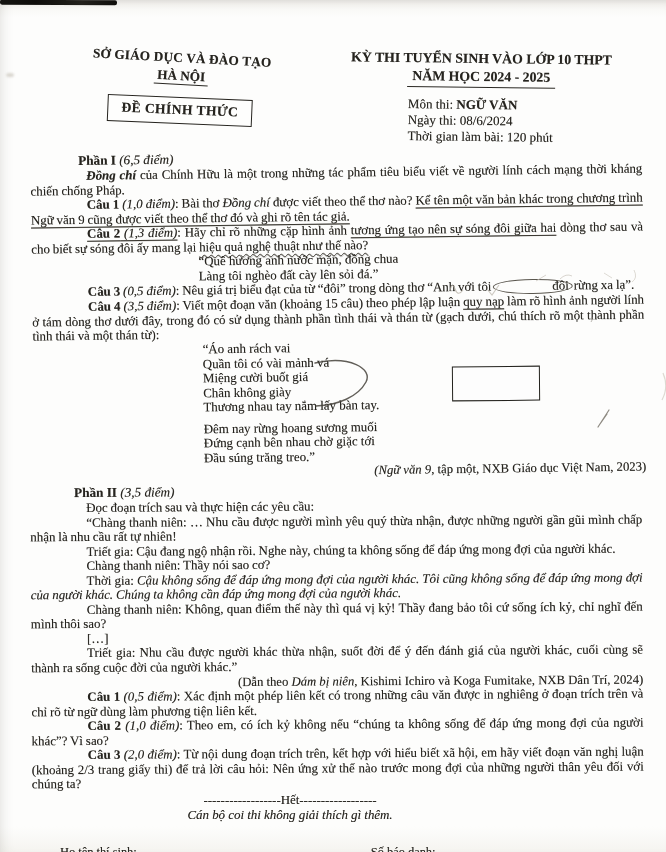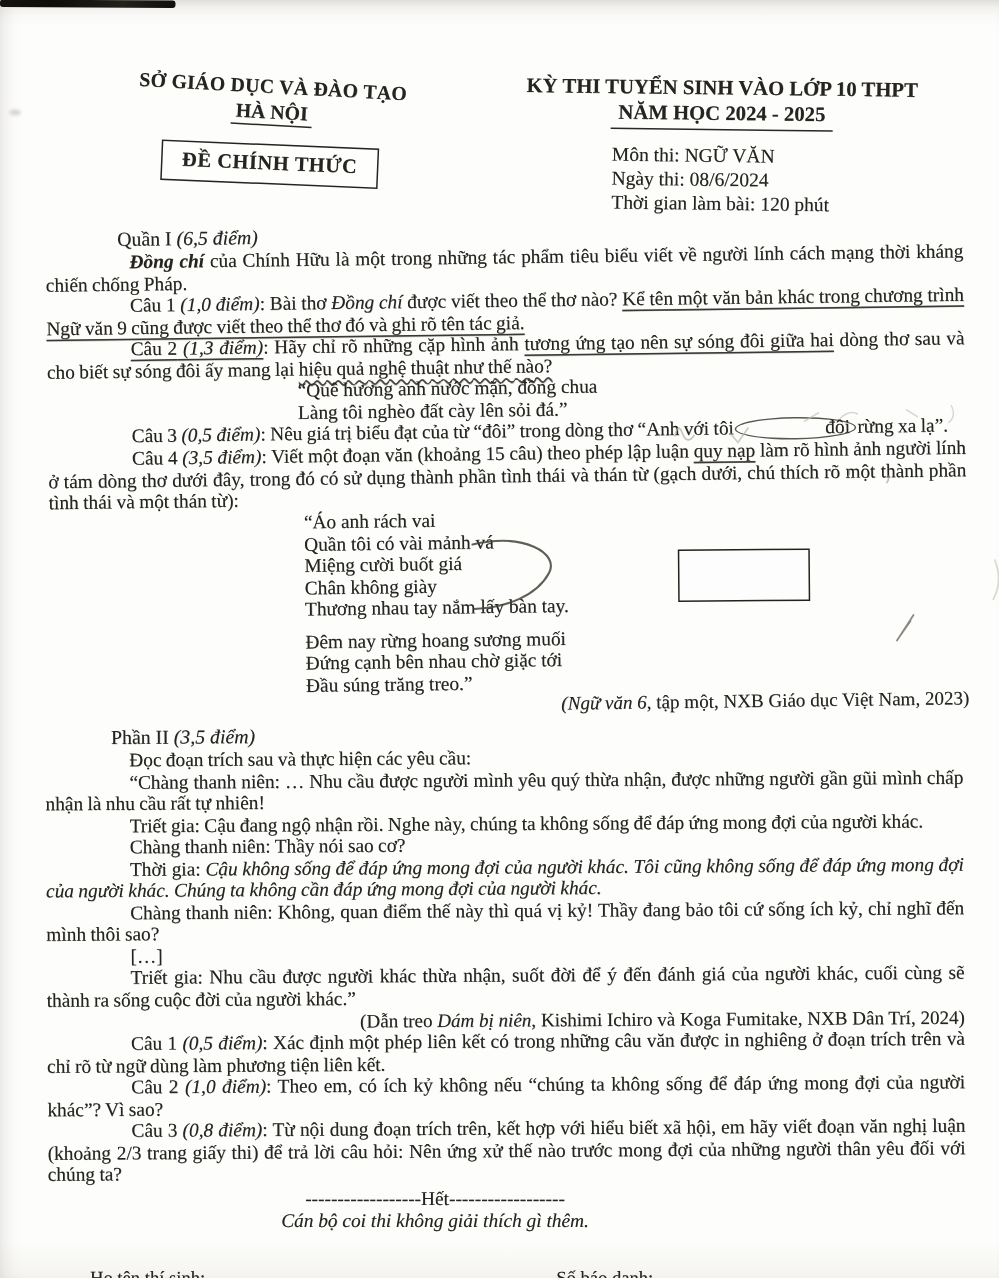--- a/index.html
+++ b/index.html
@@ -23,21 +23,21 @@
   .h-r2{display:inline-block;font-weight:bold;font-size:13.8px;line-height:16px;border-bottom:1.4px solid #2a2823;padding:0 5px 2px;margin-top:1px;}
   .h-meta{margin:9px 0 0 78px;text-align:left;font-size:13px;line-height:15.8px;}
   .sec1{transform:rotate(-.75deg);transform-origin:40px 0;margin-top:9px;}
   .sec2{transform:rotate(-.35deg);transform-origin:40px 0;margin-top:3px;}
   .sec-head{font-size:13.2px;line-height:15px;margin:0 0 1px 48px;}
   .para{margin:0;font-size:12.9px;line-height:14.55px;text-align:justify;text-indent:56px;word-spacing:-.3px;}
   .quote{margin:0 0 0 167px;font-size:12.9px;line-height:14.55px;}
   .poemline{margin:0 0 0 170px;font-size:12.9px;line-height:14.55px;}
   .gap{margin-top:7px;}
   .src{margin:0;text-align:right;font-size:12.7px;line-height:14.6px;}
-  .b{font-weight:normal;}
+  .b{font-weight:bold;}
   .i{font-style:italic;}
   .bi{font-weight:bold;font-style:italic;}
   .pen-u{text-decoration:underline;text-decoration-color:#3b3831;text-decoration-thickness:1.1px;text-underline-offset:2.5px;}
   .pen-wavy{text-decoration:underline wavy;text-decoration-color:#4a463e;text-decoration-thickness:.9px;text-underline-offset:2.5px;}
   .circle{display:inline-block;border:1.3px solid #5a564e;border-radius:50%;padding:0 3px 1px;margin:0 -2px;line-height:12px;}
   .footer{margin-top:1px;text-align:center;transform:translateX(-46px);font-size:12.9px;line-height:15px;}
   .streak{position:absolute;top:0;left:541;width:117px;height:4.5px;background:linear-gradient(90deg,#141310 0%,#0e0d0a 30%,#23211c 70%,#0f0e0b 100%);border-radius:2px;transform:rotate(.3deg);}
   .smudge{position:absolute;left:6px;top:73px;width:8px;height:4px;background:#d9d6cf;border-radius:50%;filter:blur(1px);}
   .answerbox{position:absolute;left:452px;top:366px;width:88px;height:35px;border:1.8px solid #23221d;transform:rotate(-.5deg);background:rgba(255,255,255,.3);}
   .marks{position:absolute;inset:0;pointer-events:none;}
@@ -66,21 +66,21 @@
         <div><span class="h-r2">NĂM HỌC 2024 - 2025</span></div>
         <div class="h-meta">
           <div><span>Môn thi: </span><span class="b">NGỮ VĂN</span></div>
           <div>Ngày thi: 08/6/2024</div>
           <div>Thời gian làm bài: 120 phút</div>
         </div>
       </div>
     </div>
 
     <div class="sec1">
-      <p class="sec-head"><span class="b">Quần I </span><span class="i">(6,5 điểm)</span></p>
+      <p class="sec-head"><span class="b">Phần I </span><span class="i">(6,5 điểm)</span></p>
 
       <p class="para"><span class="bi">Đồng chí</span><span> của Chính Hữu là một trong những tác phẩm tiêu biểu viết về người lính cách mạng thời kháng chiến chống Pháp.</span></p>
 
       <p class="para"><span class="b">Câu 1</span><span class="i"> (1,0 điểm)</span><span>: Bài thơ </span><span class="i">Đồng chí</span><span> được viết theo thể thơ nào? </span><span class="pen-u">Kể tên một văn bản khác trong chương trình Ngữ văn 9 cũng được viết theo thể thơ đó và ghi rõ tên tác giả.</span></p>
 
       <p class="para"><span class="pen-u"><span class="b">Câu 2</span><span class="i"> (1,3 điểm)</span></span><span>: Hãy chỉ rõ những cặp hình ảnh </span><span class="pen-u">tương ứng tạo nên sự sóng đôi giữa hai</span><span> dòng thơ sau và cho biết sự sóng đôi ấy mang lại </span><span class="pen-wavy">hiệu quả nghệ thuật như thế nào?</span></p>
 
       <p class="quote">“Quê hương anh nước mặn, đồng chua</p>
       <p class="quote">Làng tôi nghèo đất cày lên sỏi đá.”</p>
 
@@ -94,40 +94,40 @@
         <p class="poemline">Miệng cười buốt giá</p>
         <p class="poemline">Chân không giày</p>
         <p class="poemline">Thương nhau tay nắm lấy bàn tay.</p>
       </div>
       <div>
         <p class="poemline gap">Đêm nay rừng hoang sương muối</p>
         <p class="poemline">Đứng cạnh bên nhau chờ giặc tới</p>
         <p class="poemline">Đầu súng trăng treo.”</p>
       </div>
 
-      <p class="src"><span class="i">(Ngữ văn 6</span><span>, tập một, NXB Giáo dục Việt Nam, 2023)</span></p>
+      <p class="src"><span class="i">(Ngữ văn 9</span><span>, tập một, NXB Giáo dục Việt Nam, 2023)</span></p>
     </div>
 
     <div class="sec2">
       <p class="sec-head" style="margin-left:44px;"><span class="b">Phần II </span><span class="i">(3,5 điểm)</span></p>
 
       <p class="para">Đọc đoạn trích sau và thực hiện các yêu cầu:</p>
       <p class="para">“Chàng thanh niên: … Nhu cầu được người mình yêu quý thừa nhận, được những người gần gũi mình chấp nhận là nhu cầu rất tự nhiên!</p>
       <p class="para">Triết gia: Cậu đang ngộ nhận rồi. Nghe này, chúng ta không sống để đáp ứng mong đợi của người khác.</p>
       <p class="para">Chàng thanh niên: Thầy nói sao cơ?</p>
       <p class="para"><span>Thời gia: </span><span class="i">Cậu không sống để đáp ứng mong đợi của người khác. Tôi cũng không sống để đáp ứng mong đợi của người khác. Chúng ta không cần đáp ứng mong đợi của người khác.</span></p>
       <p class="para">Chàng thanh niên: Không, quan điểm thế này thì quá vị kỷ! Thầy đang bảo tôi cứ sống ích kỷ, chỉ nghĩ đến mình thôi sao?</p>
       <p class="para">[…]</p>
       <p class="para">Triết gia: Nhu cầu được người khác thừa nhận, suốt đời để ý đến đánh giá của người khác, cuối cùng sẽ thành ra sống cuộc đời của người khác.”</p>
 
-      <p class="src"><span>(Dẫn treo </span><span class="i">Dám bị niên</span><span>, Kishimi Ichiro và Koga Fumitake, NXB Dân Trí, 2024)</span></p>
+      <p class="src"><span>(Dẫn theo </span><span class="i">Dám bị niên</span><span>, Kishimi Ichiro và Koga Fumitake, NXB Dân Trí, 2024)</span></p>
 
       <p class="para"><span class="b">Câu 1</span><span class="i"> (0,5 điểm)</span><span>: Xác định một phép liên kết có trong những câu văn được in nghiêng ở đoạn trích trên và chỉ rõ từ ngữ dùng làm phương tiện liên kết.</span></p>
       <p class="para"><span class="b">Câu 2</span><span class="i"> (1,0 điểm)</span><span>: Theo em, có ích kỷ không nếu “chúng ta không sống để đáp ứng mong đợi của người khác”? Vì sao?</span></p>
-      <p class="para"><span class="b">Câu 3</span><span class="i"> (0,8 điểm)</span><span>: Từ nội dung đoạn trích trên, kết hợp với hiểu biết xã hội, em hãy viết đoạn văn nghị luận (khoảng 2/3 trang giấy thi) để trả lời câu hỏi: Nên ứng xử thế nào trước mong đợi của những người thân yêu đối với chúng ta?</span></p>
+      <p class="para"><span class="b">Câu 3</span><span class="i"> (2,0 điểm)</span><span>: Từ nội dung đoạn trích trên, kết hợp với hiểu biết xã hội, em hãy viết đoạn văn nghị luận (khoảng 2/3 trang giấy thi) để trả lời câu hỏi: Nên ứng xử thế nào trước mong đợi của những người thân yêu đối với chúng ta?</span></p>
     </div>
 
     <div class="footer">
       <div>------------------Hết------------------</div>
       <div class="i">Cán bộ coi thi không giải thích gì thêm.</div>
     </div>
   </div>
 
   <div class="cutline">
     <span>Họ tên thí sinh:</span><span class="dots1">....................................................................................</span><span>Số báo danh:</span><span class="dots2">......................................................</span>

